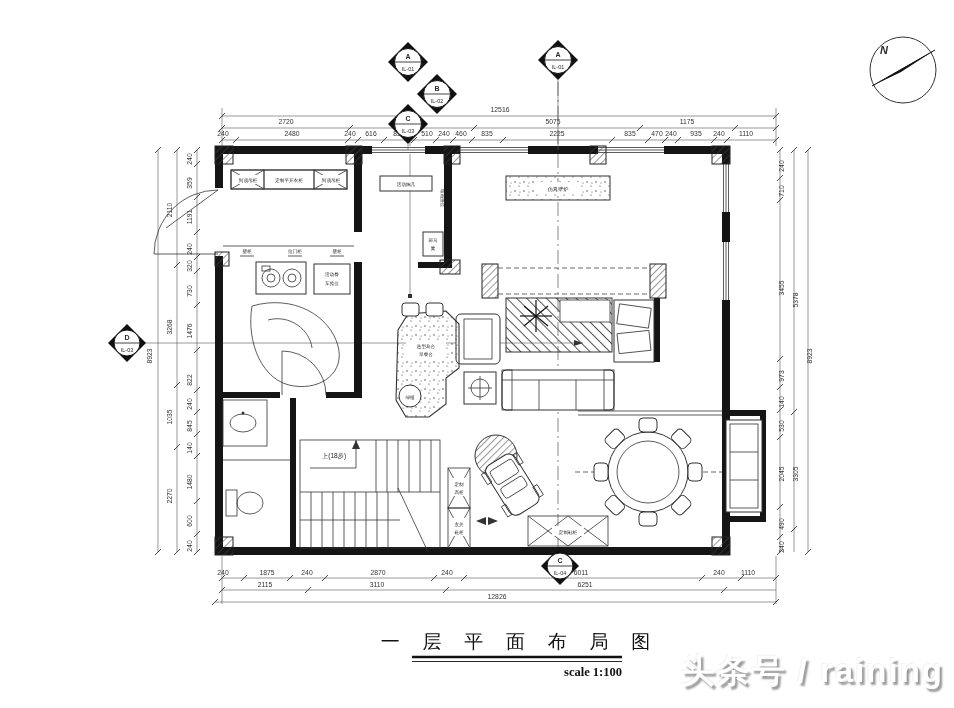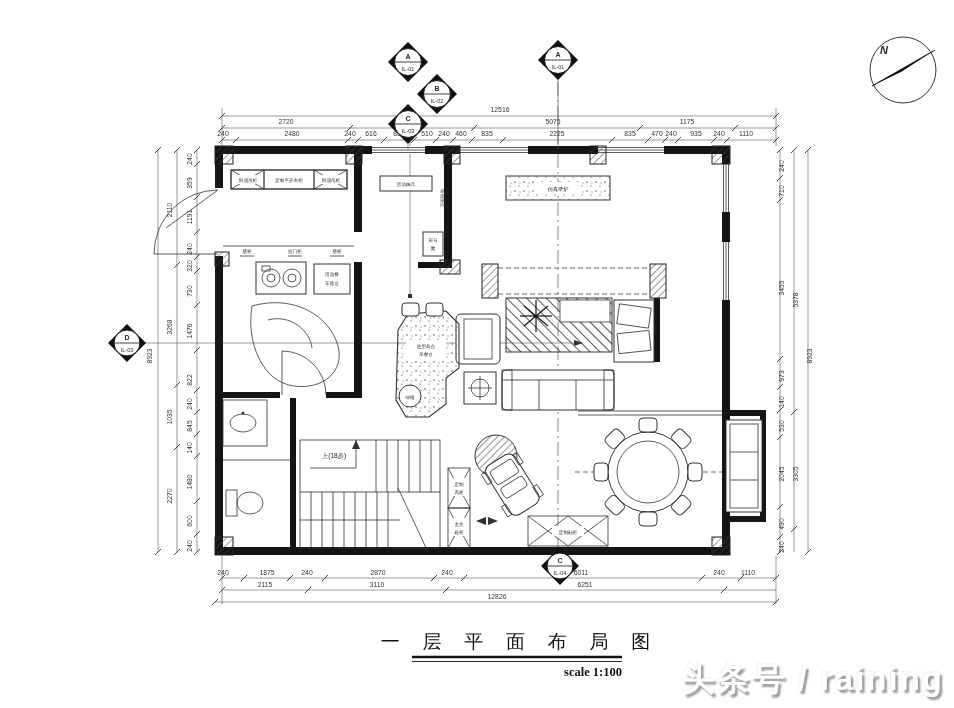--- a/index.html
+++ b/index.html
@@ -15,21 +15,21 @@
   .thin{stroke:#555;stroke-width:0.6;fill:none;}
   .tick{stroke:#333;stroke-width:0.9;fill:none;}
   .fur{stroke:#333;stroke-width:1;fill:#fff;}
   .furn{stroke:#333;stroke-width:0.8;fill:none;}
   .wall{fill:#151515;}
   .dash{stroke:#444;stroke-width:0.8;fill:none;stroke-dasharray:5 3;}
   .cline{stroke:#555;stroke-width:0.7;fill:none;stroke-dasharray:14 4 2 4;}
   .title-txt{font-size:19px;letter-spacing:9px;text-anchor:middle;font-family:"Liberation Serif",serif;fill:#111;}
   .scale-txt{font-size:12.5px;font-weight:bold;text-anchor:end;font-family:"Liberation Serif",serif;fill:#111;}
   .north-n{font-size:11px;font-style:italic;font-weight:bold;}
-  .watermark{position:absolute;right:10px;bottom:6px;font-size:33px;font-weight:bold;
+  .watermark{position:absolute;right:10px;bottom:14px;font-size:33px;font-weight:bold;
              color:#ffffff;text-shadow:2.5px 2.5px 2px #9a9a9a, -1px -1px 0 #f2f2f2;
              letter-spacing:2px;font-family:"Liberation Sans",sans-serif;}
 </style>
 </head>
 <body>
 
 <div class="stage">
 <svg width="954" height="708" viewBox="0 0 954 708">
   <defs>
     <pattern id="hatch" width="5" height="5" patternUnits="userSpaceOnUse" patternTransform="rotate(45)">

